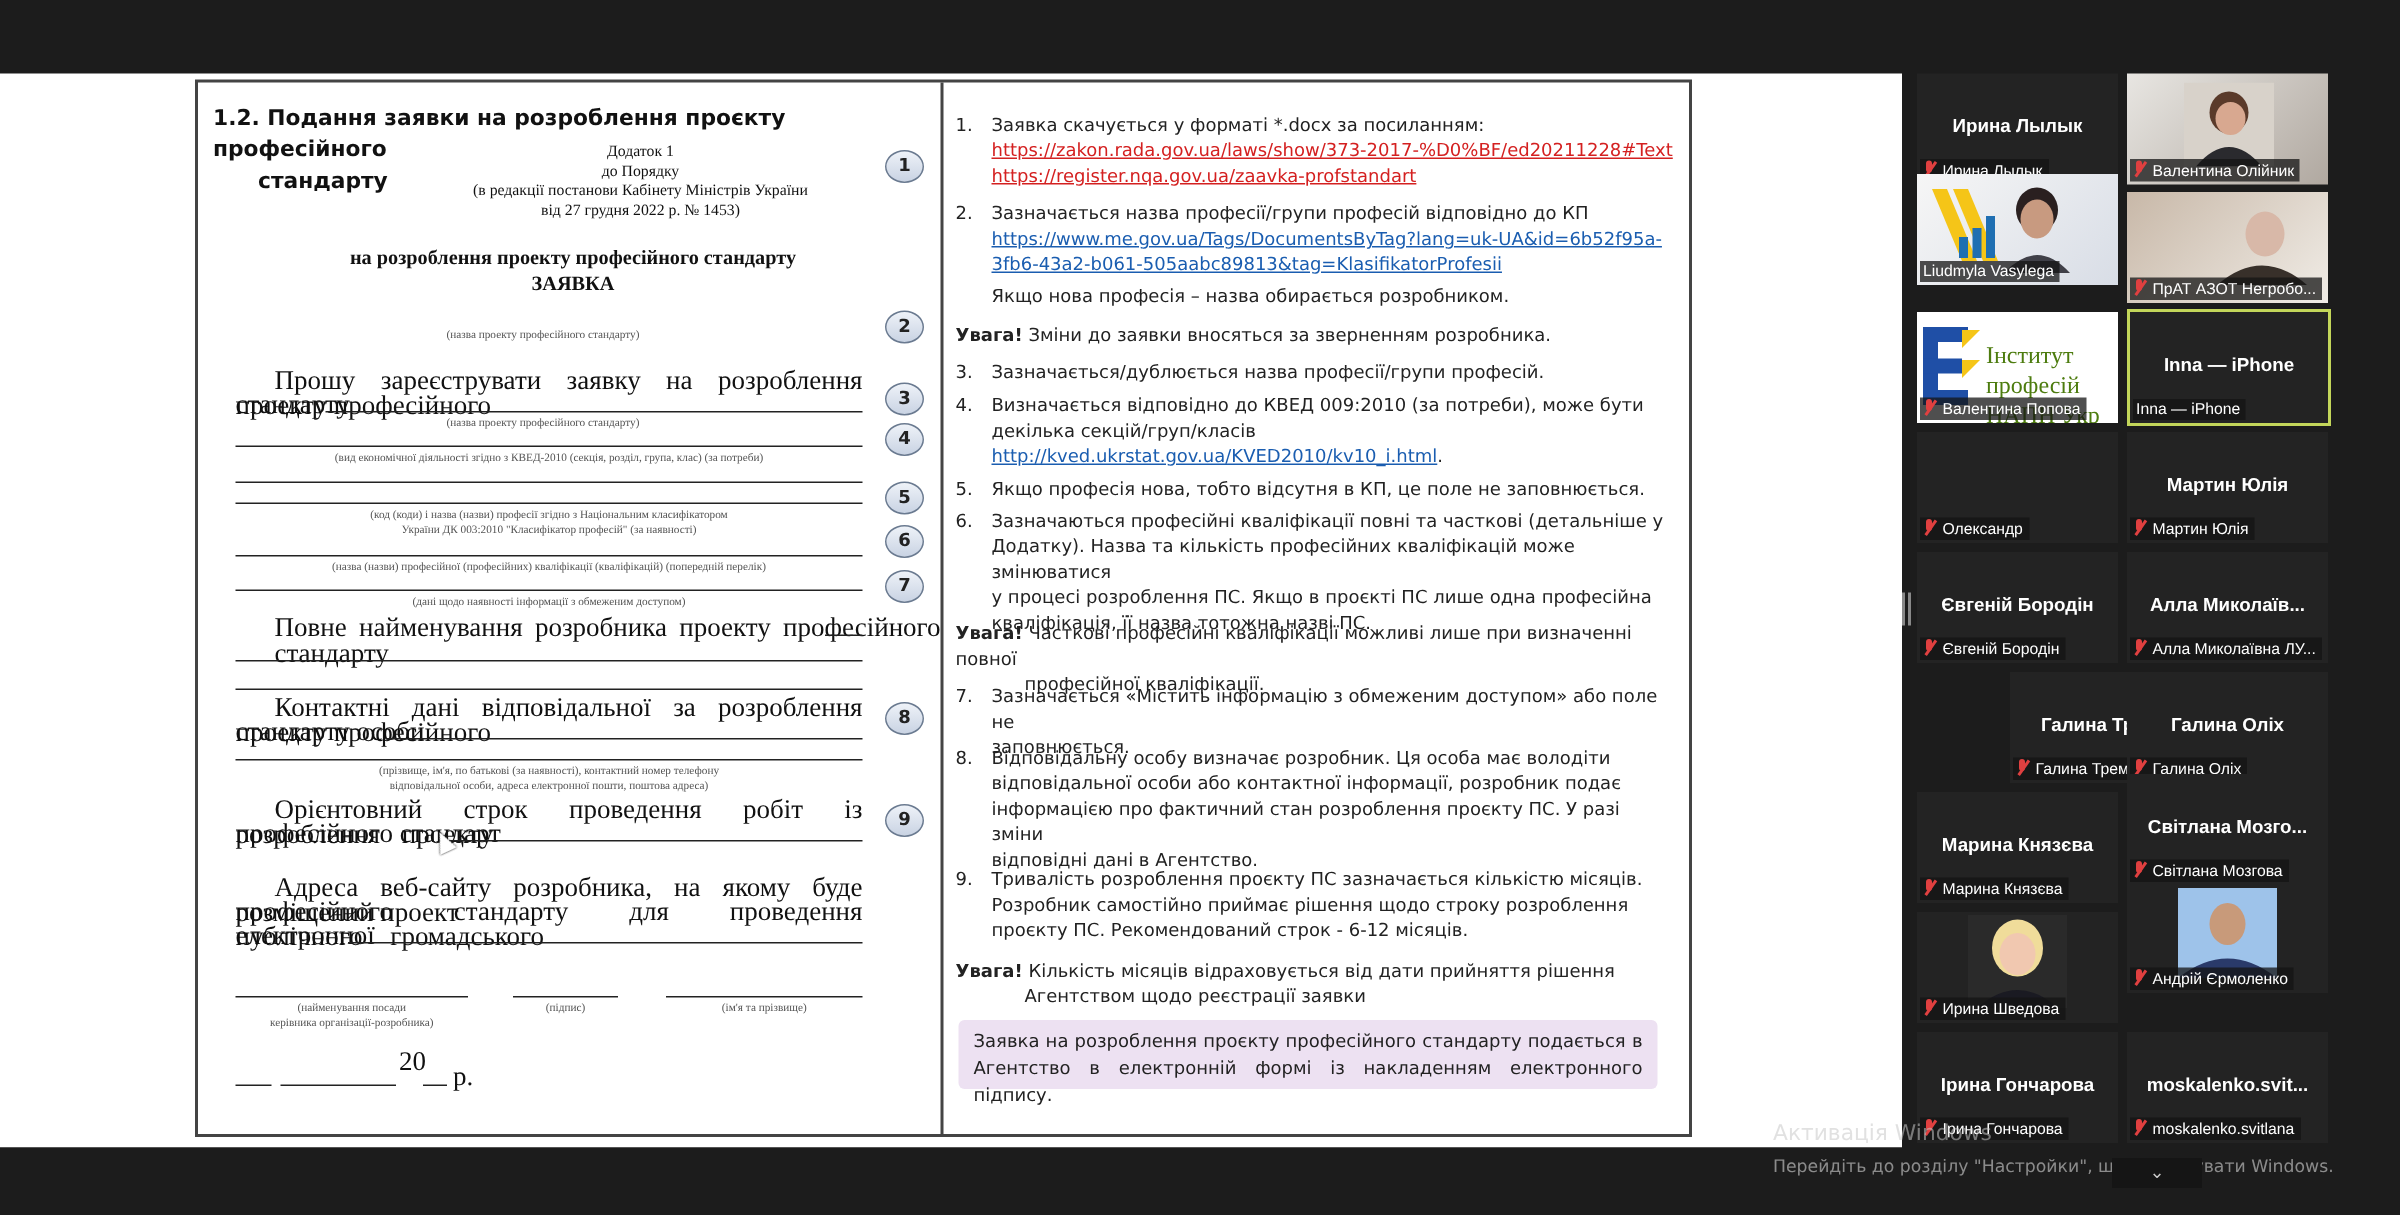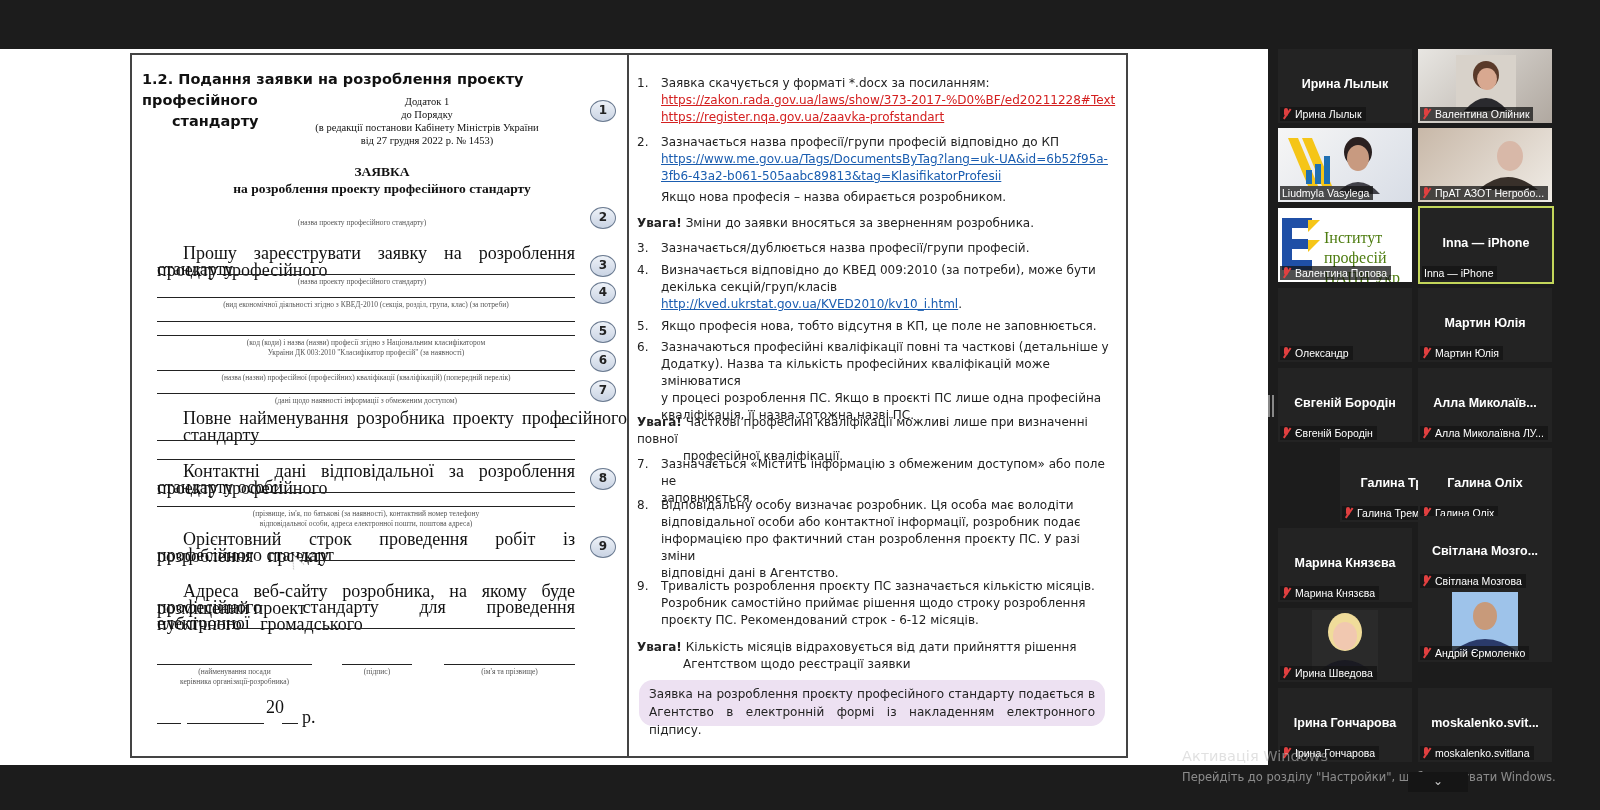--- a/index.html
+++ b/index.html
@@ -35,21 +35,21 @@
   
   .right { position: absolute; left: 497px; top: 0; width: 497px; height: 100%; font-family: "DejaVu Sans", sans-serif;
     font-size: 12px; color: #222; }
   .item { position: absolute; left: 8px; width: 480px; line-height: 17px; }
   .item .num { position: absolute; left: 0; top: 0; }
   .item .txt { margin-left: 24px; display: block; }
   .link-red { color: #d42020; text-decoration: underline; }
   .link-blue { color: #1a5db0; text-decoration: underline; }
   .warn b { font-weight: bold; }
   .note-box { position: absolute; left: 10px; top: 625px; width: 466px; height: 46px; background: #ede1f2;
-    border-radius: 14px; padding: 5px 10px; line-height: 18px; font-size: 12px; text-align: justify; }
+    border-radius: 4px; padding: 5px 10px; line-height: 18px; font-size: 12px; text-align: justify; }
 
   
   .panel { position: absolute; left: 1268px; top: 49px; width: 332px; height: 716px; background: #1c1c1c; }
   .resize-handle { position: absolute; left: 1268px; top: 395px; width: 6px; height: 22px; border-left: 2px solid #888; border-right: 2px solid #888; }
   .tile { position: absolute; width: 134px; height: 74px; background: #232323; overflow: hidden; }
   .tile .big { position: absolute; left: 0; width: 100%; top: 28px; text-align: center; color: #fff;
     font-weight: bold; font-size: 12.5px; white-space: nowrap; overflow: hidden; text-overflow: ellipsis; padding: 0 4px; }
   .tile .lbl { position: absolute; left: 2px; bottom: 2px; max-width: 130px; background: rgba(20,20,20,0.75);
     color: #fff; font-size: 10.5px; padding: 1px 4px 1px 2px; white-space: nowrap; overflow: hidden; }
   .mic { display: inline-block; width: 9px; height: 11px; margin-right: 4px; vertical-align: -1px; position: relative; }
@@ -86,22 +86,22 @@
     </div>
 
     <div class="appendix serif">
       <div>Додаток 1</div>
       <div>до Порядку</div>
       <div>(в редакції постанови Кабінету Міністрів України</div>
       <div>від 27 грудня 2022 р. № 1453)</div>
     </div>
 
     <div class="zayavka serif">
+      <div>на розроблення проекту професійного стандарту</div>
       <div>ЗАЯВКА</div>
-      <div>на розроблення проекту професійного стандарту</div>
     </div>
 
     <div class="abs serif tiny" style="left:30px; top:163px; width:400px;">(назва проекту професійного стандарту)</div>
 
     <div class="abs serif body-s" style="left:25px; top:190px; width:418px; text-indent:26px;">Прошу зареєструвати заявку на розроблення проекту професійного</div>
     <div class="abs serif body-s" style="left:25px; top:206px;">стандарту</div>
     <div class="line" style="left:85px; top:219px; width:358px;"></div>
     <div class="abs serif tiny" style="left:30px; top:222px; width:400px;">(назва проекту професійного стандарту)</div>
 
     <div class="line" style="left:25px; top:242px; width:418px;"></div>
@@ -261,21 +261,21 @@
 <div class="tile video-bg1" style="left:1418px; top:49px;">
   <svg class="avatar" viewBox="0 0 60 56">
     <rect x="0" y="0" width="60" height="56" fill="#d8d2ca"></rect>
     <ellipse cx="30" cy="20" rx="13" ry="14" fill="#5a3a2a"></ellipse>
     <ellipse cx="31" cy="24" rx="10" ry="11" fill="#d8a890"></ellipse>
     <path d="M8 56 Q30 30 52 56 Z" fill="#2a2a2e"></path>
   </svg>
   <div class="lbl"><span class="mic"></span><span>Валентина Олійник</span></div>
 </div>
 
-<div class="tile video-bg2" style="left:1278px; top:128px;padding-left:13px;">
+<div class="tile video-bg2" style="left:1278px; top:116px;padding-left:13px;">
   <svg style="position:absolute;left:10px;top:10px;width:50px;height:48px;" viewBox="0 0 50 48">
     <polygon points="0,0 10,0 30,48 20,48" fill="#f5c518"></polygon>
     <polygon points="14,0 24,0 44,48 34,48" fill="#f5c518"></polygon>
     <rect x="18" y="32" width="6" height="14" fill="#1f6fb2"></rect>
     <rect x="27" y="26" width="6" height="20" fill="#1f6fb2"></rect>
     <rect x="36" y="18" width="6" height="28" fill="#1f6fb2"></rect>
   </svg>
   <svg style="position:absolute;left:58px;top:6px;width:44px;height:60px;" viewBox="0 0 44 60">
     <ellipse cx="22" cy="18" rx="14" ry="15" fill="#2a2020"></ellipse>
     <ellipse cx="22" cy="24" rx="11" ry="13" fill="#c89a80"></ellipse>

